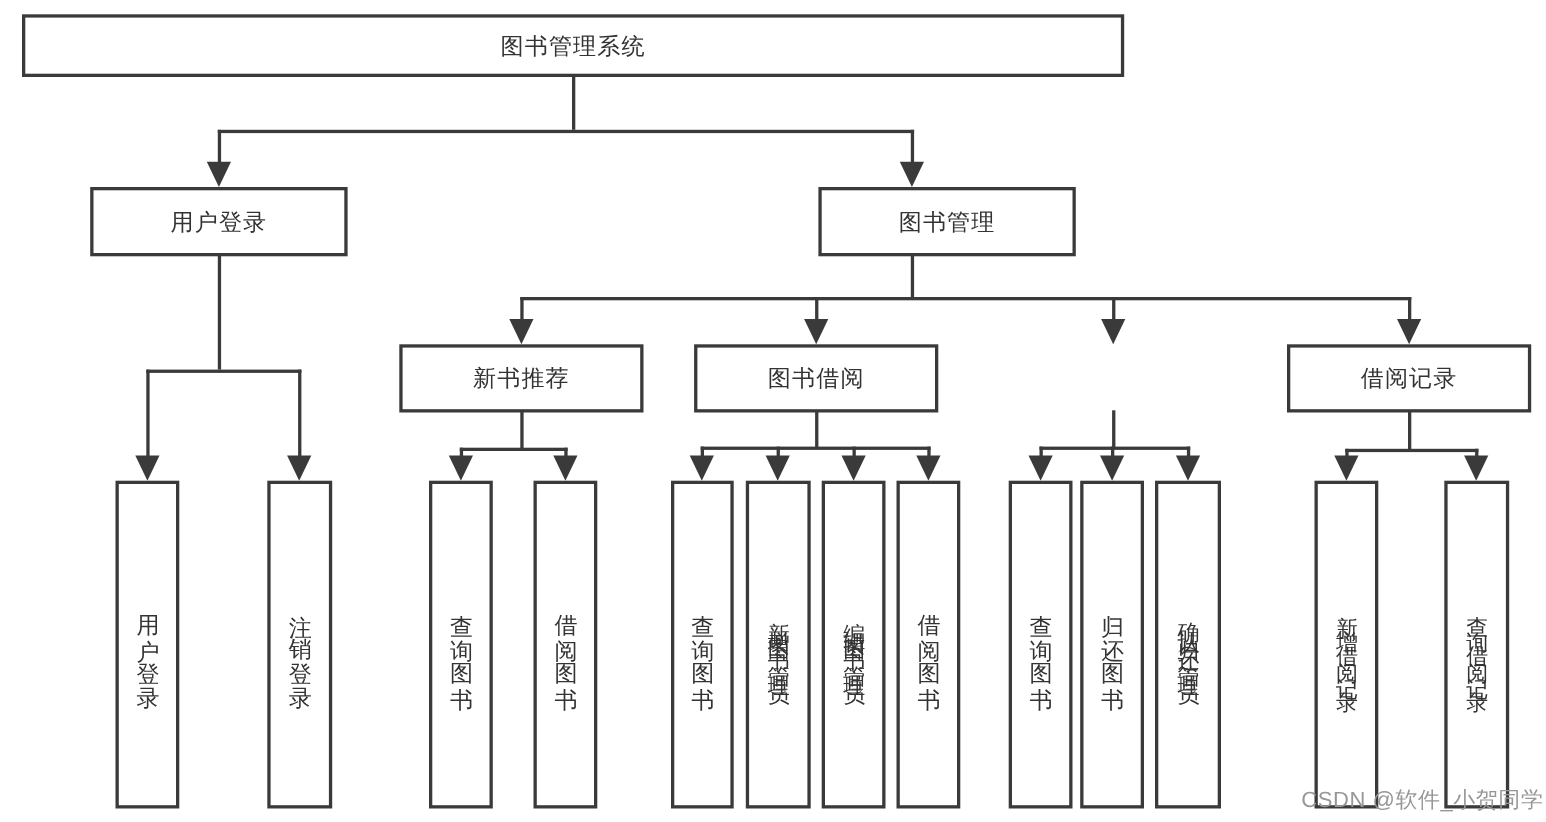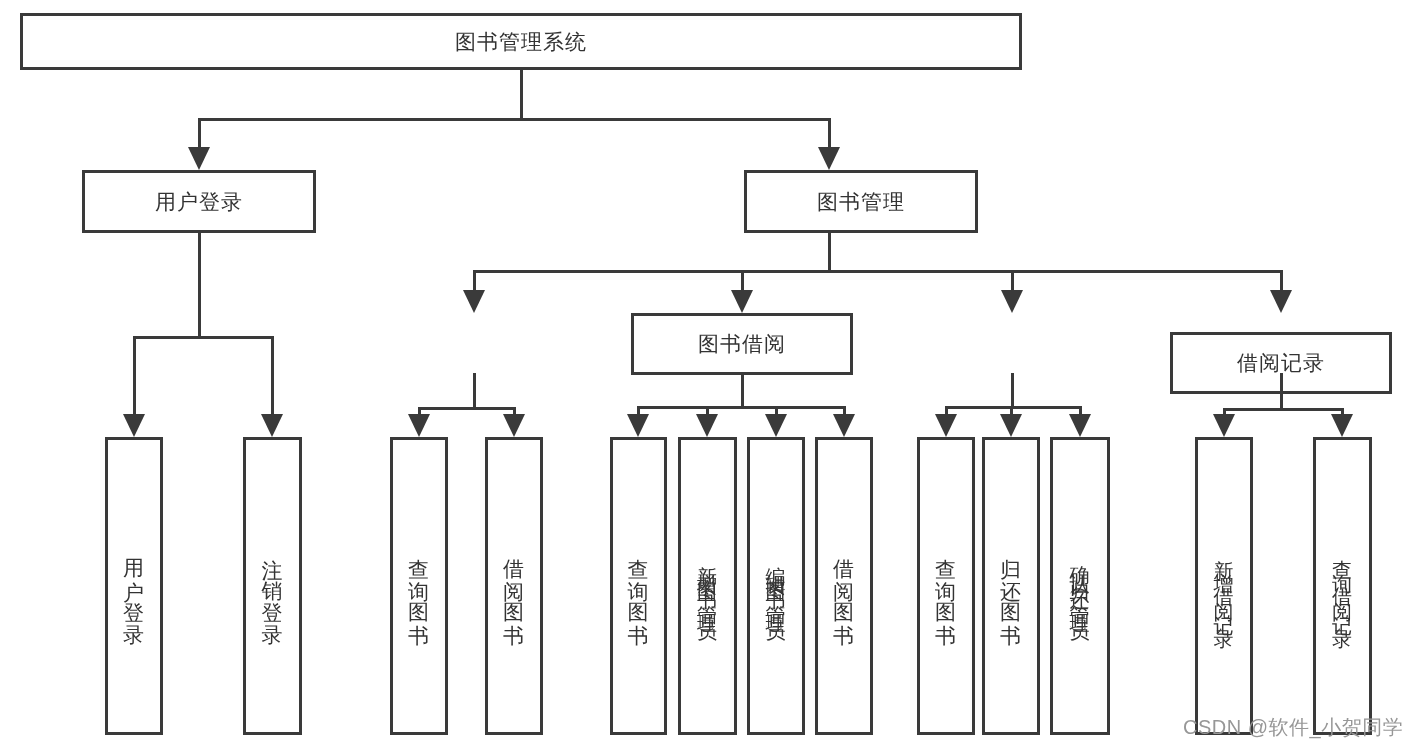--- a/index.html
+++ b/index.html
@@ -76,24 +76,27 @@
   <div class="hline" style="left:473px;top:270px;width:810px;"></div>
   <div class="vline" style="left:473px;top:270px;height:22px;"></div>
   <div class="arrow" style="left:463px;top:290px;"></div>
   <div class="vline" style="left:741px;top:270px;height:22px;"></div>
   <div class="arrow" style="left:731px;top:290px;"></div>
   <div class="vline" style="left:1011px;top:270px;height:22px;"></div>
   <div class="arrow" style="left:1001px;top:290px;"></div>
   <div class="vline" style="left:1280px;top:270px;height:22px;"></div>
   <div class="arrow" style="left:1270px;top:290px;"></div>
 
+  <div class="box lvl3" style="left:363px;">
+    <span>新书推荐</span>
+  </div>
   <div class="box lvl3" style="left:631px;font-family:Liberation Mono, monospace;">
     <span>图书借阅</span>
   </div>
-  <div class="box lvl3" style="left:1170px;margin-top:19px;">
+  <div class="box lvl3" style="left:1170px;">
     <span>借阅记录</span>
   </div>
 
   <div class="vline" style="left:473px;top:373px;height:36px;"></div>
   <div class="hline" style="left:418px;top:407px;width:98px;"></div>
   <div class="vline" style="left:418px;top:407px;height:10px;"></div>
   <div class="arrow" style="left:408px;top:414px;"></div>
   <div class="vline" style="left:513px;top:407px;height:10px;"></div>
   <div class="arrow" style="left:503px;top:414px;"></div>
 

